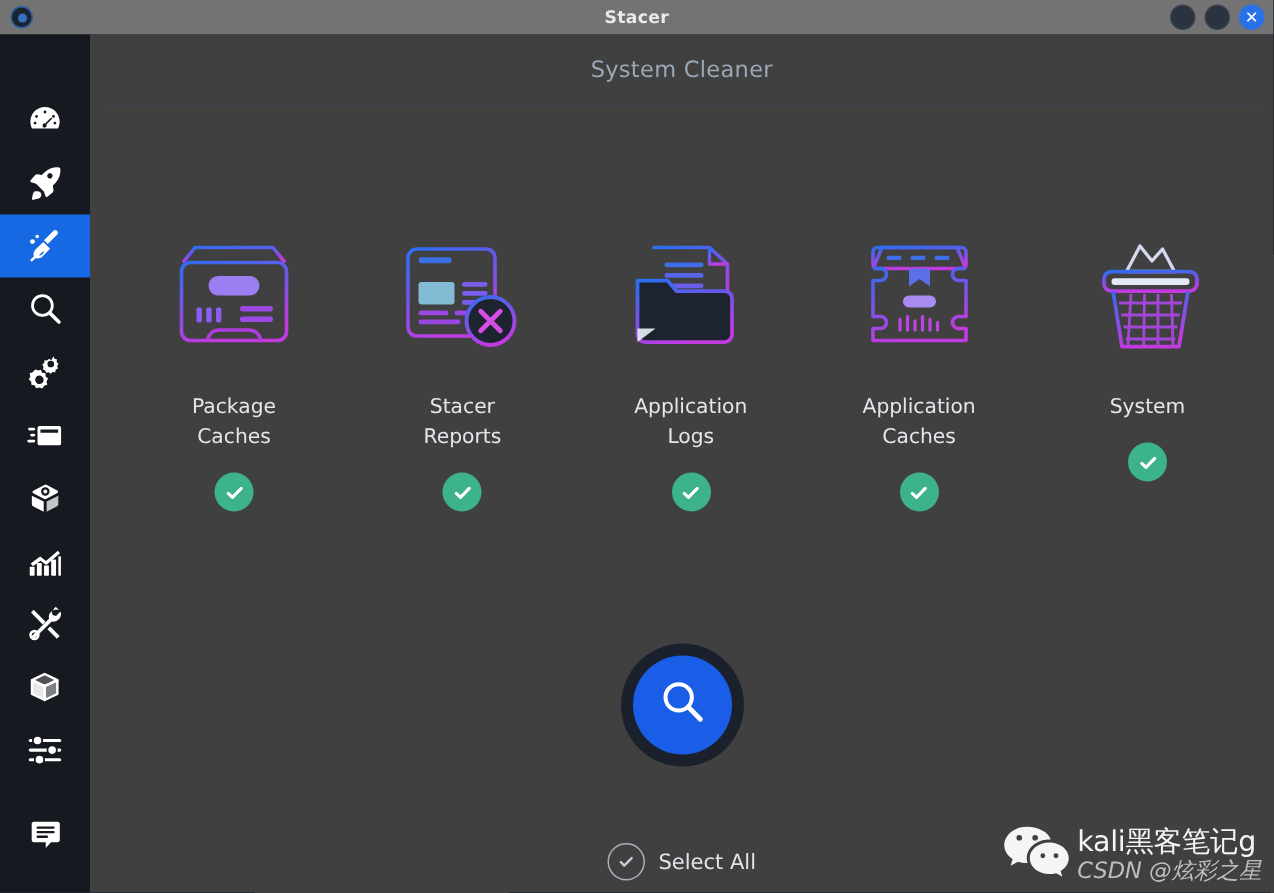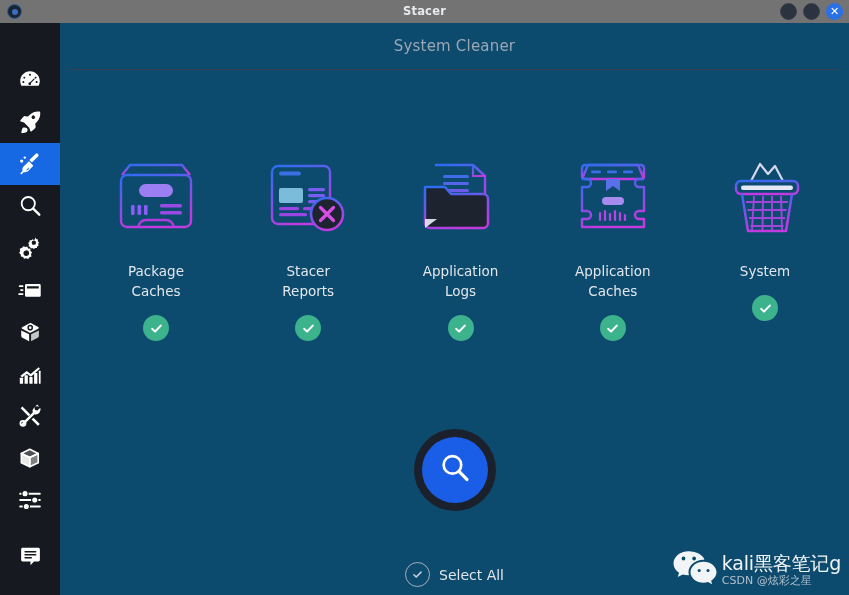--- a/index.html
+++ b/index.html
@@ -102,21 +102,21 @@
   .side-item svg { display: block; }
   .side-spacer { flex: 1 1 auto; }
   .side-bottom { margin-bottom: 18px; }
 
   
   .content {
     position: absolute;
     top: 23px; left: 60px;
     width: 789px;
     height: 572px;
-    background: #0c4a6e;
+    background: #404040;
   }
   .page-header {
     position: absolute;
     top: 0; left: 0;
     width: 789px;
     height: 46px;
     display: flex;
     align-items: center;
     justify-content: center;
   }
@@ -230,24 +230,25 @@
     opacity: .95;
     pointer-events: none;
   }
   .wm-text { display: flex; flex-direction: column; line-height: 1.05; }
   .wm-line1 {
     font-size: 19px;
     color: #ffffff;
     letter-spacing: -.2px;
   }
   .wm-line2 {
-    font-size: 11px;
+    font-size: 15px;
     color: #d9dde2;
     opacity: .85;
     margin-top: 1px;
+    font-style: italic;
   }
 </style>
 </head>
 <body>
 
 <div id="app">
 
   <div class="titlebar">
     <div class="tb-appicon"></div>
     <div class="tb-title">Stacer</div>

